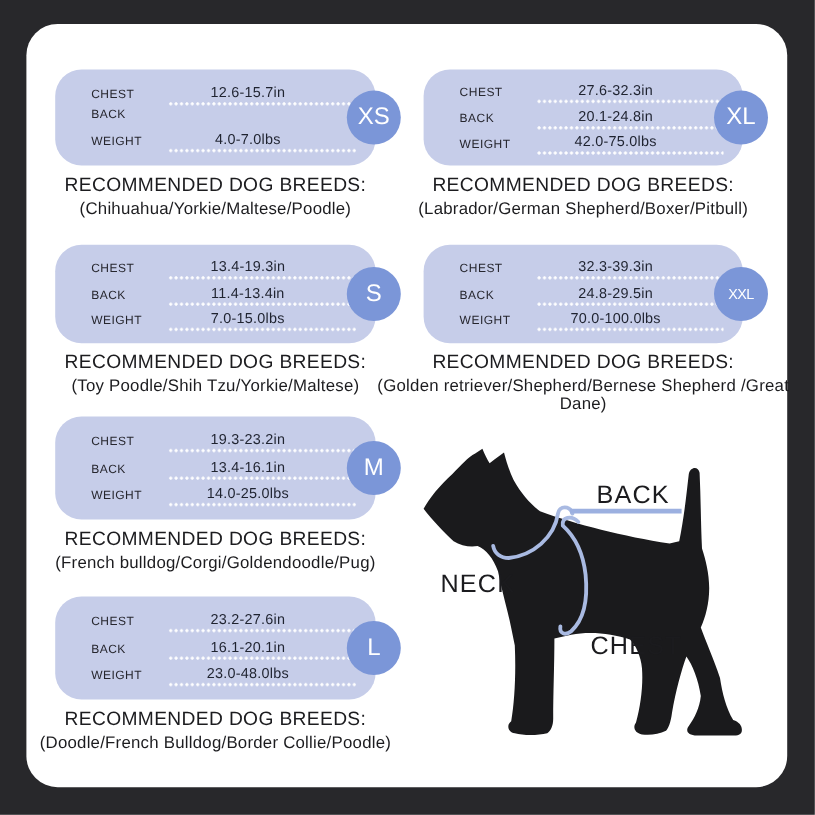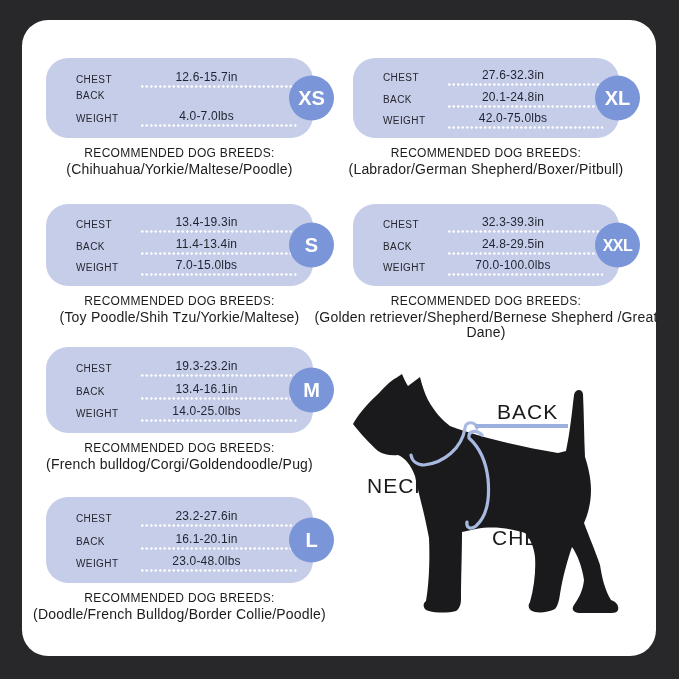--- a/index.html
+++ b/index.html
@@ -43,30 +43,30 @@
     background-image:radial-gradient(circle, #ffffff 1.1px, rgba(255,255,255,0) 1.4px);
     background-size:4.5px 3px; background-repeat:repeat-x; background-position:0 100%;
   }
   .val {
     display:block; text-align:center; position:relative; left:-12px;
     font-size:12px; line-height:21px; letter-spacing:.2px; color:#1f2330;
   }
   .badge {
     position:absolute; top:50%; right:-21px; transform:translateY(-50%);
     width:45px; height:45px; border-radius:50%;
-    background:#7b96d8; color:#ffffff; font-weight:bold; font-size:20px;
+    background:#7b96d8; color:#ffffff; font-weight:normal; font-size:20px;
     display:flex; align-items:center; justify-content:center;
   }
-  .b-xxl .badge { font-size:16px; letter-spacing:-.5px; }
+  .b-xxl .badge { font-size:12px; letter-spacing:-.5px; }
 
   .caption {
     position:relative; margin-top:8px; left:50%; transform:translateX(-50%);
     width:345px; text-align:center; color:#1c1c1f;
   }
-  .cap-h { font-size:12px; letter-spacing:.3px; margin-bottom:2px; }
+  .cap-h { font-size:16px; letter-spacing:.3px; margin-bottom:2px; }
   .cap-b { font-size:14px; letter-spacing:.2px; line-height:15px; }
 
   .dog-wrap { position:absolute; left:323px; top:342px; width:330px; height:300px; }
   .dog-wrap svg { display:block; }
   .diagram-label {
     font-size:21px; letter-spacing:1px; fill:#1b1b1e;
     font-family:"Liberation Sans", sans-serif;
   }
 </style>
 </head>

